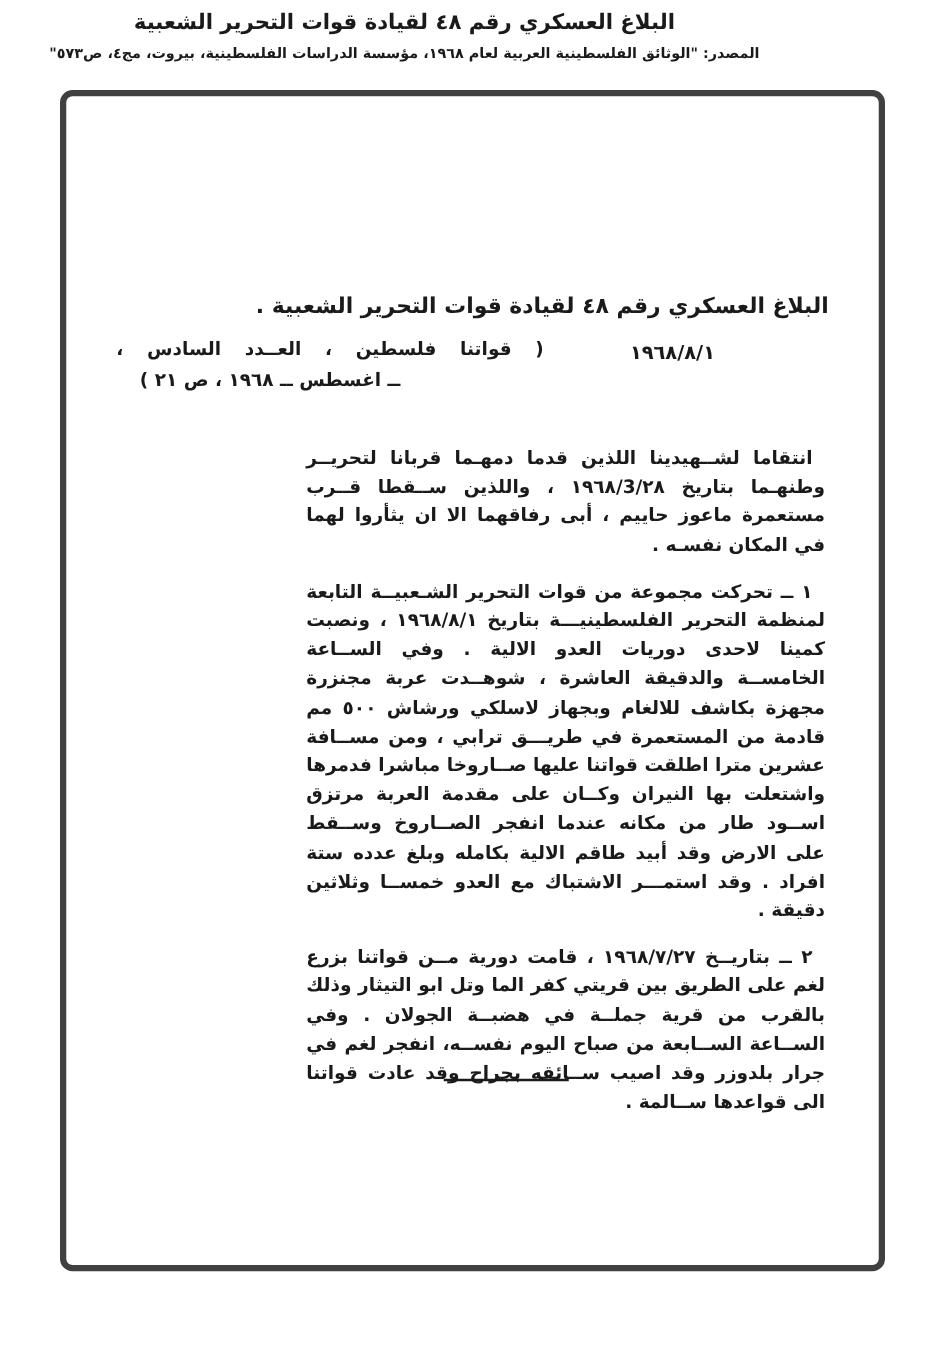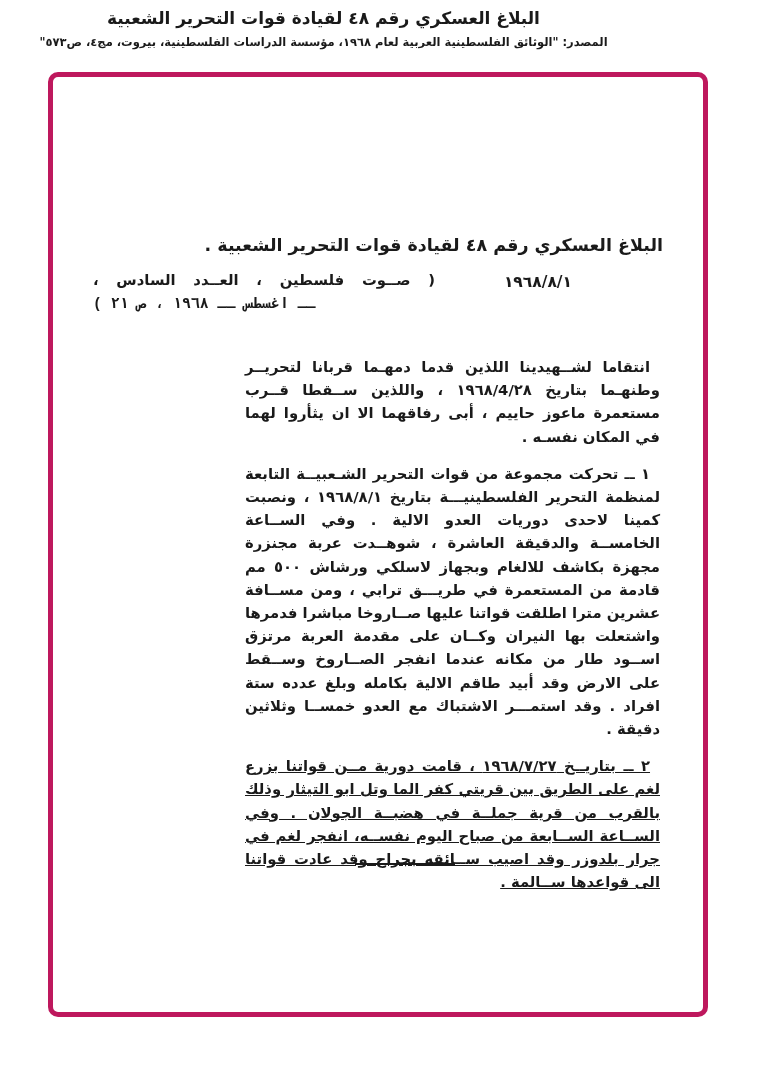--- a/index.html
+++ b/index.html
@@ -36,21 +36,21 @@
     font-weight: bold;
   }
 
   
   .doc-frame {
     position: absolute;
     left: 48px;
     top: 72px;
     width: 650px;   
     height: 935px;  
-    border: 5px solid #be185d;
+    border: 5px solid #404040;
     border-radius: 10px;
     background: #ffffff;
   }
 
   
   .doc-title {
     position: absolute;
     top: 158px;
     right: 40px;
     direction: rtl;
@@ -74,42 +74,41 @@
     direction: rtl;
     font-size: 14.8px;
     font-weight: bold;
     line-height: 25px;
   }
   .citation .line-just {
     text-align: justify;
     text-align-last: justify;
   }
   .citation .line-end {
-    text-align: left;
+    text-align: center;
     margin-right: 96px;
     white-space: nowrap;
-    font-family: Liberation Mono, monospace;
   }
 
   .doc-body {
     position: absolute;
     top: 278px;
     right: 43px;
     width: 415px;
     direction: rtl;
     text-align: justify;
     font-size: 14.8px;
     font-weight: bold;
     line-height: 23.2px;
   }
   .para {
     margin: 0 0 14px 0;
     text-indent: 10px; 
   }
-  .para:last-child { margin-bottom: 4px; text-decoration: underline; }
+  .para:last-child { margin-bottom: 4px; }
 
   .end-rule {
     position: absolute;
     left: 302px;
     top: 786px;
     width: 100px;
     height: 2px;
     background: #1a1a1a;
   }
 </style>
@@ -120,24 +119,24 @@
   <div class="header-title">البلاغ العسكري رقم ٤٨ لقيادة قوات التحرير الشعبية</div>
   <div class="header-source">المصدر: "الوثائق الفلسطينية العربية لعام ١٩٦٨، مؤسسة الدراسات الفلسطينية، بيروت، مج٤، ص٥٧٣"</div>
 </div>
 
 <div class="doc-frame">
   <div class="doc-title">البلاغ العسكري رقم ٤٨ لقيادة قوات التحرير الشعبية .</div>
 
   <div class="doc-date">١٩٦٨/٨/١</div>
 
   <div class="citation">
-    <div class="line-just">( صــوت فلسطين ، العــدد السادس ،</div>
+    <div class="line-just">( قواتنا فلسطين ، العــدد السادس ،</div>
     <div class="line-end">ــ اغسطس ــ ١٩٦٨ ، ص ٢١ )</div>
   </div>
 
   <div class="doc-body">
-    <p class="para">انتقاما لشــهيدينا اللذين قدما دمهـما قربانا لتحريــر وطنهـما بتاريخ ١٩٦٨/4/٢٨ ، واللذين ســقطا قــرب مستعمرة ماعوز حاييم ، أبى رفاقهما الا ان يثأروا لهما في المكان نفسـه .</p>
+    <p class="para">انتقاما لشــهيدينا اللذين قدما دمهـما قربانا لتحريــر وطنهـما بتاريخ ١٩٦٨/3/٢٨ ، واللذين ســقطا قــرب مستعمرة ماعوز حاييم ، أبى رفاقهما الا ان يثأروا لهما في المكان نفسـه .</p>
     <p class="para">١ ــ تحركت مجموعة من قوات التحرير الشـعبيــة التابعة لمنظمة التحرير الفلسطينيـــة بتاريخ ١٩٦٨/٨/١ ، ونصبت كمينا لاحدى دوريات العدو الالية . وفي الســاعة الخامســة والدقيقة العاشرة ، شوهــدت عربة مجنزرة مجهزة بكاشف للالغام وبجهاز لاسلكي ورشاش ٥٠٠ مم قادمة من المستعمرة في طريـــق ترابي ، ومن مســافة عشرين مترا اطلقت قواتنا عليها صــاروخا مباشرا فدمرها واشتعلت بها النيران وكــان على مقدمة العربة مرتزق اســود طار من مكانه عندما انفجر الصــاروخ وســقط على الارض وقد أبيد طاقم الالية بكامله وبلغ عدده ستة افراد . وقد استمـــر الاشتباك مع العدو خمســا وثلاثين دقيقة .</p>
     <p class="para">٢ ــ بتاريــخ ١٩٦٨/٧/٢٧ ، قامت دورية مــن قواتنا بزرع لغم على الطريق بين قريتي كفر الما وتل ابو التيثار وذلك بالقرب من قرية جملــة في هضبــة الجولان . وفي الســاعة الســابعة من صباح اليوم نفســه، انفجر لغم في جرار بلدوزر وقد اصيب ســائقه بجراح وقد عادت قواتنا الى قواعدها ســالمة .</p>
   </div>
 
   <div class="end-rule"></div>
 </div>
 
 </body></html>

